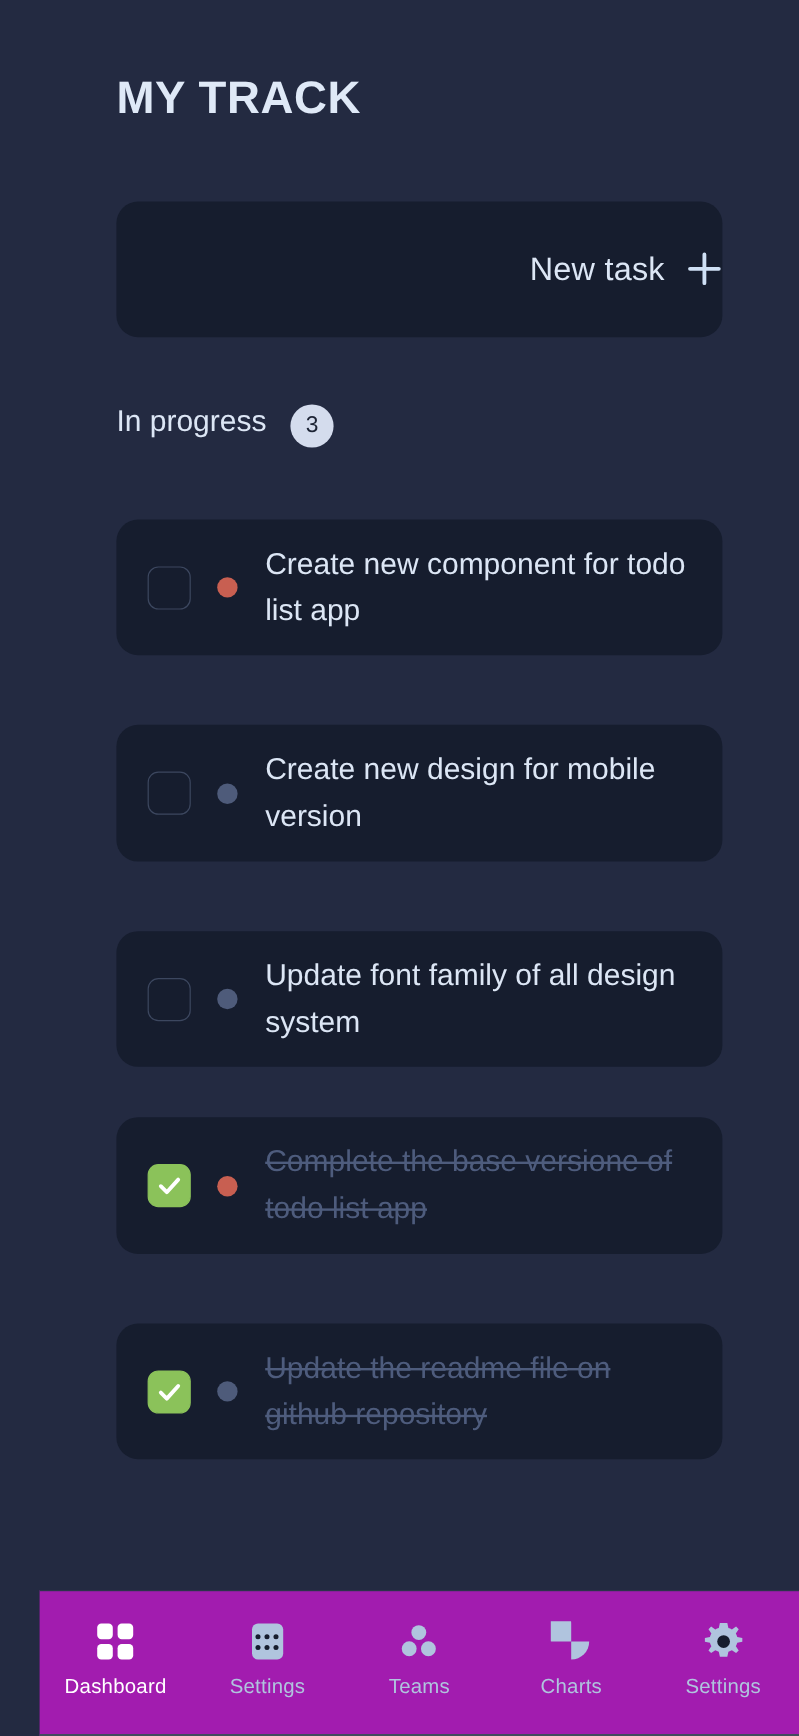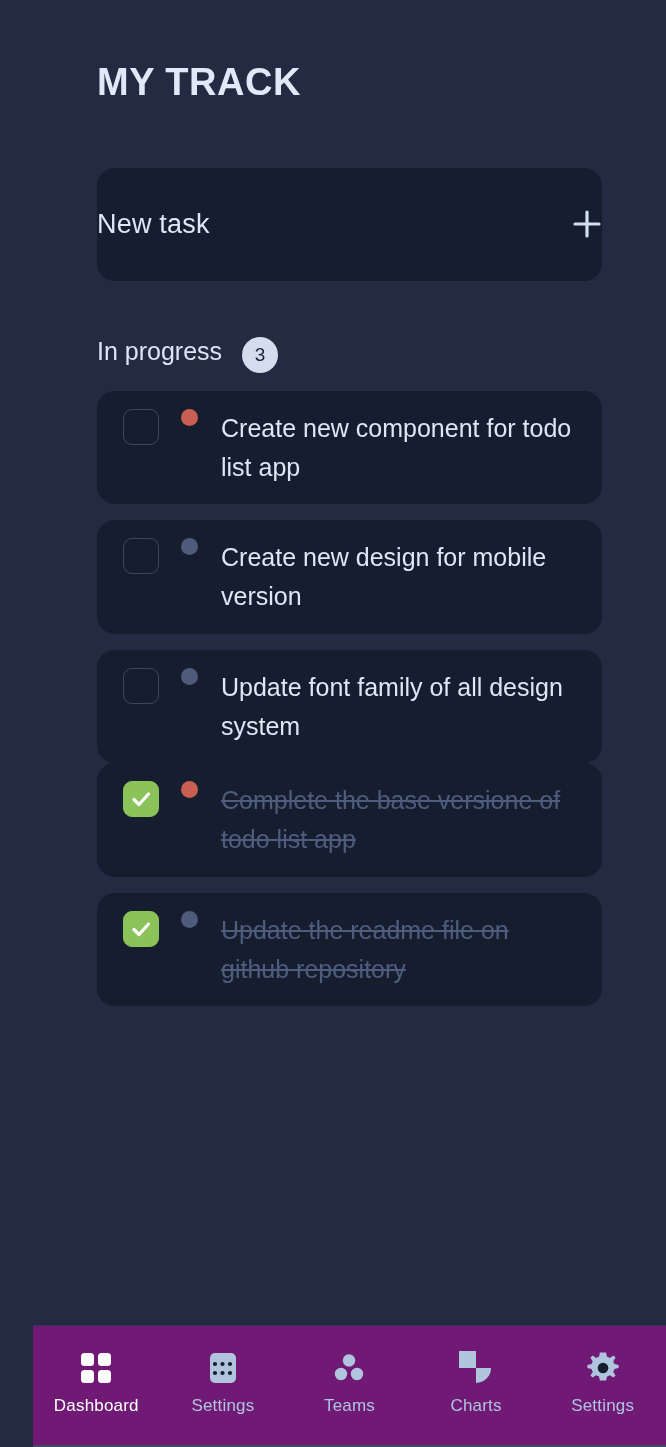--- a/index.html
+++ b/index.html
@@ -47,21 +47,21 @@
   
   .new-task-btn {
     margin-top: 64px;
     width: 100%;
     height: 113px;
     background: #161d2e;
     border: none;
     border-radius: 18px;
     display: flex;
     align-items: center;
-    justify-content: space-between;
+    justify-content: flex-end;
     gap: 18px;
     cursor: pointer;
     font-family: inherit;
   }
   .new-task-label {
     font-size: 27px;
     color: #dce6f5;
     font-weight: 400;
     letter-spacing: 0.2px;
   }
@@ -100,24 +100,25 @@
   }
 
   
   .task-list { display: flex; flex-direction: column; gap: 16px; }
 
   .task-card {
     background: #161d2e;
     border-radius: 18px;
     min-height: 109px;
     display: flex;
-    align-items: flex-start;
+    align-items: center;
     padding: 18px 26px 18px 26px;
     gap: 0;
     cursor: pointer;
+    margin-top: 42px;
   }
 
   .checkbox {
     width: 36px;
     height: 36px;
     border-radius: 9px;
     flex: none;
     border: 1.5px solid #3c475f;
     background: transparent;
     display: flex;
@@ -151,21 +152,21 @@
   .task-card.done .task-text {
     color: #4e5c7d;
     text-decoration: line-through;
     text-decoration-thickness: 2px;
   }
 
   
   .bottom-nav {
     flex: none;
     height: 122px;
-    background: #701a75;
+    background: #a21caf;
     border-top: 1px solid #2b344b;
     border-bottom: 2px solid #424a5e;
     display: flex;
     align-items: flex-start;
     padding-top: 25px;
   }
   .nav-item {
     flex: 1;
     display: flex;
     flex-direction: column;

